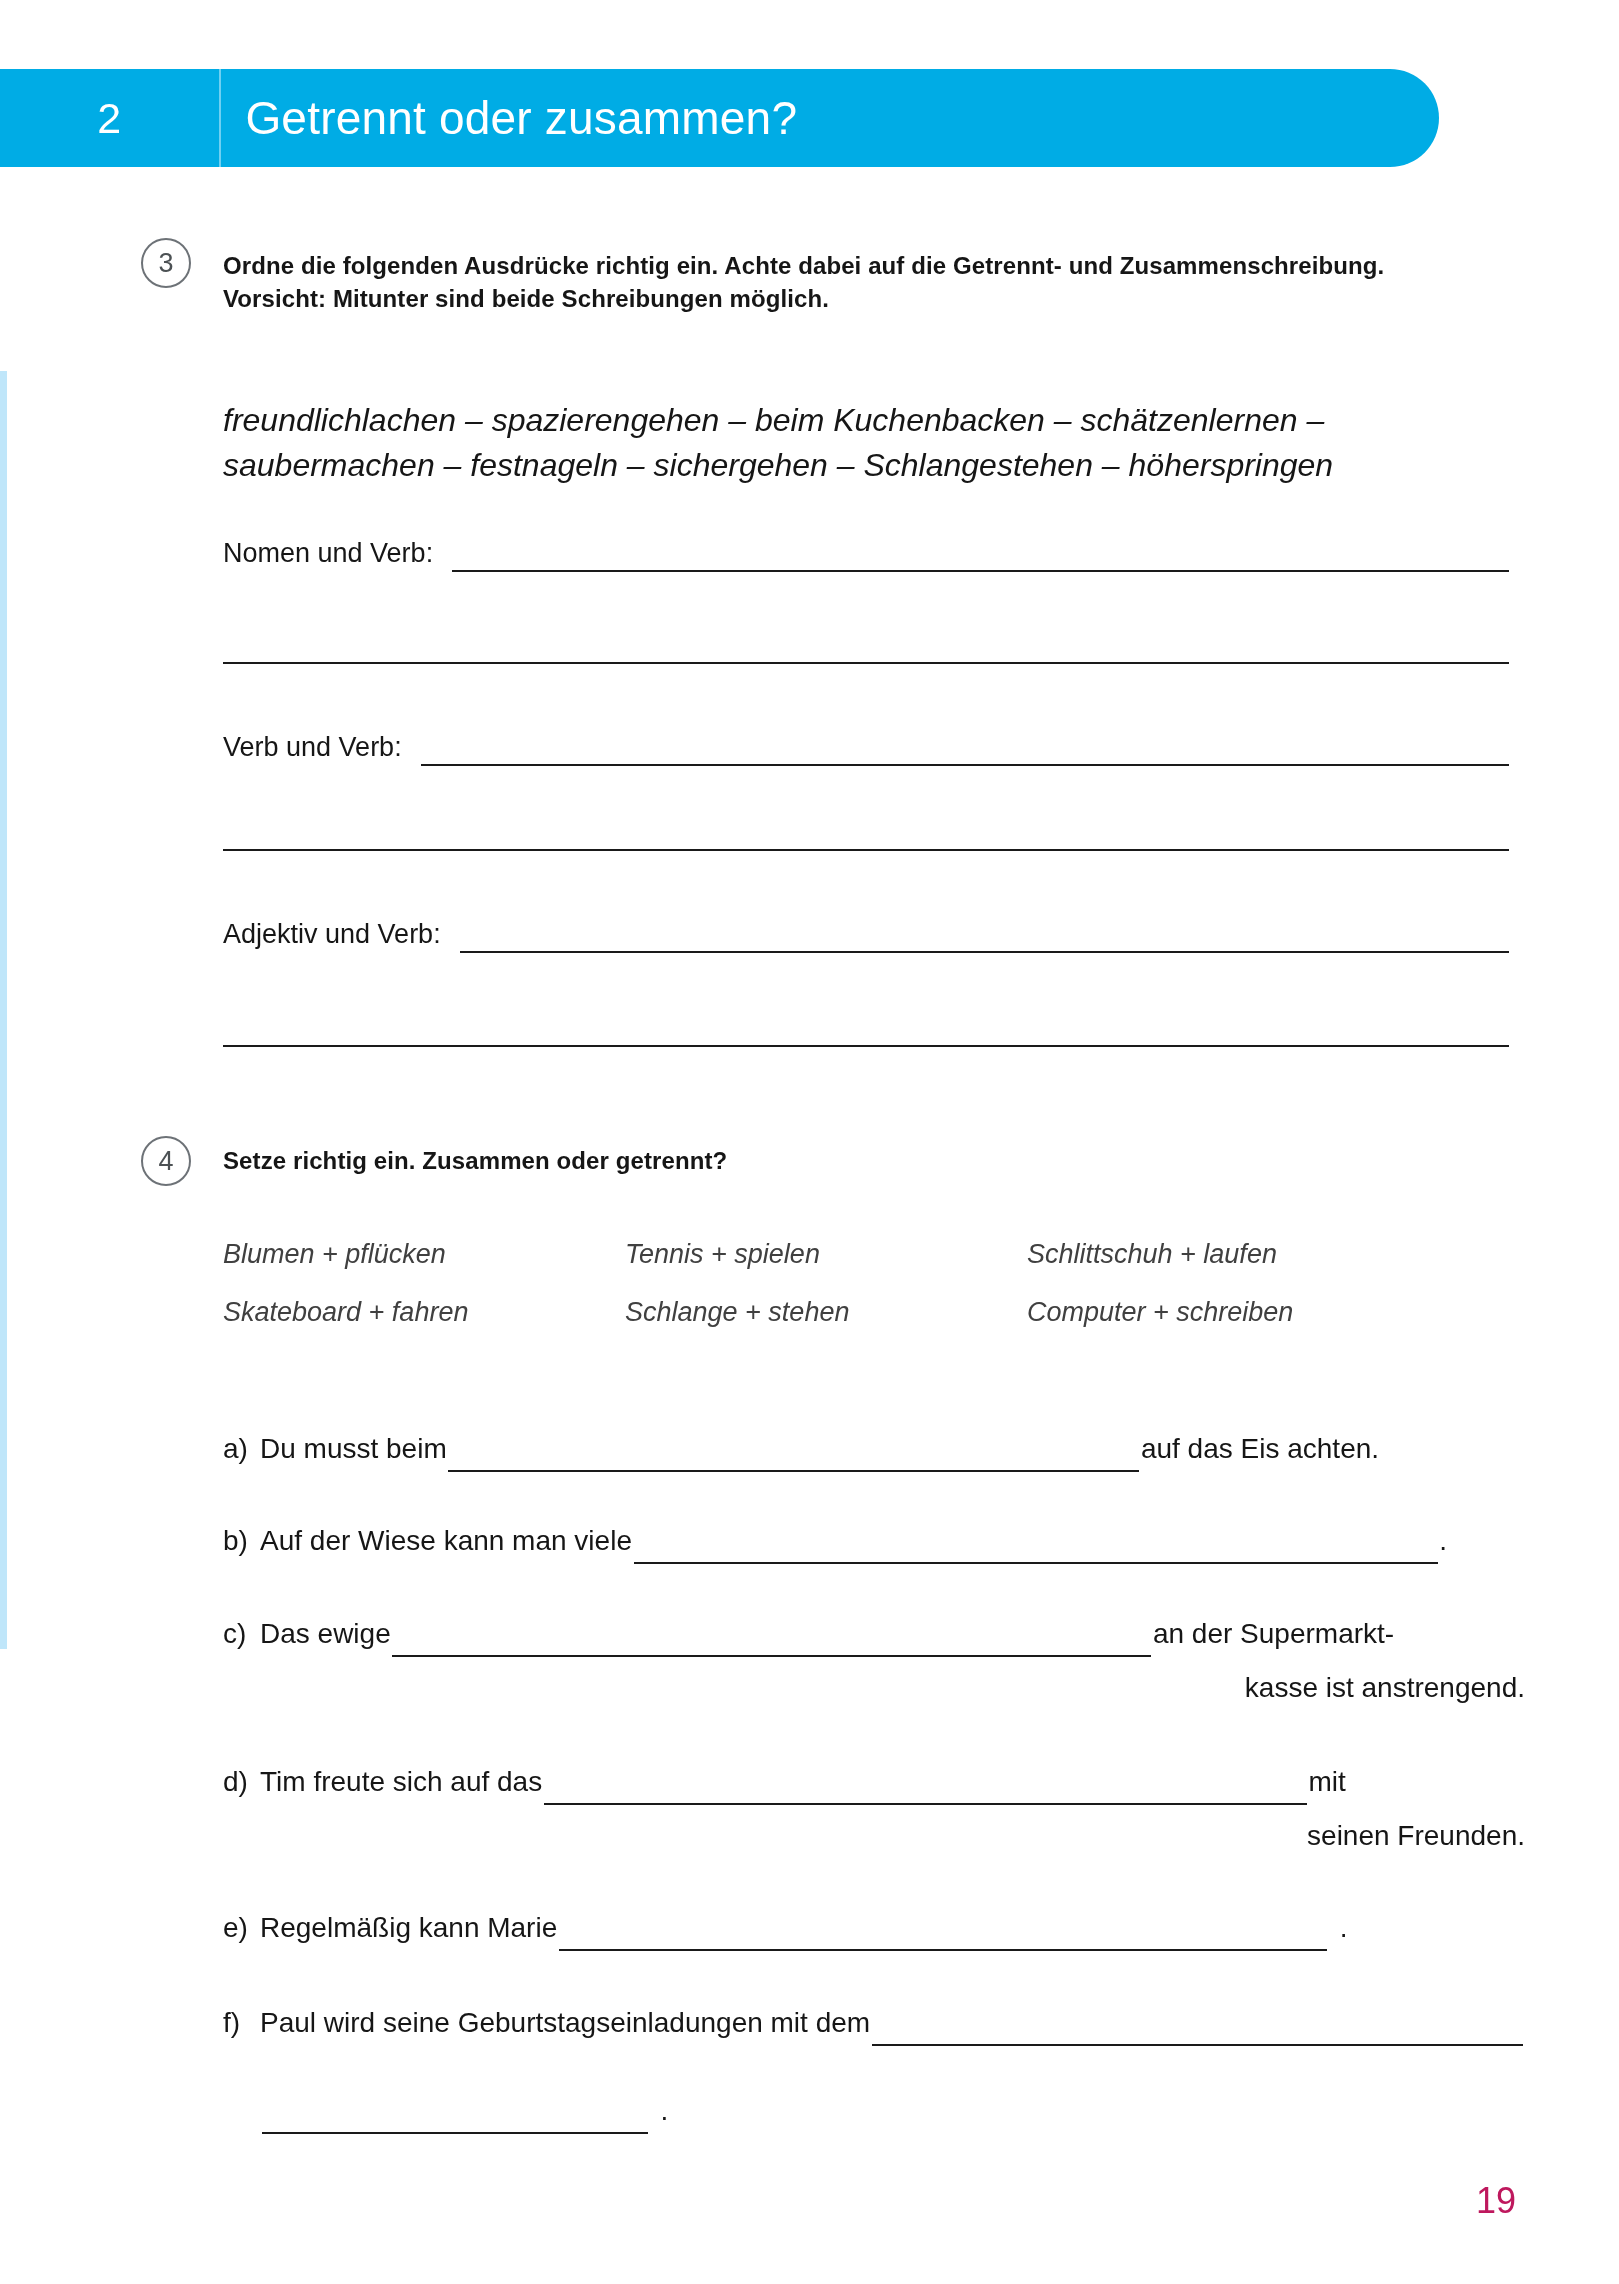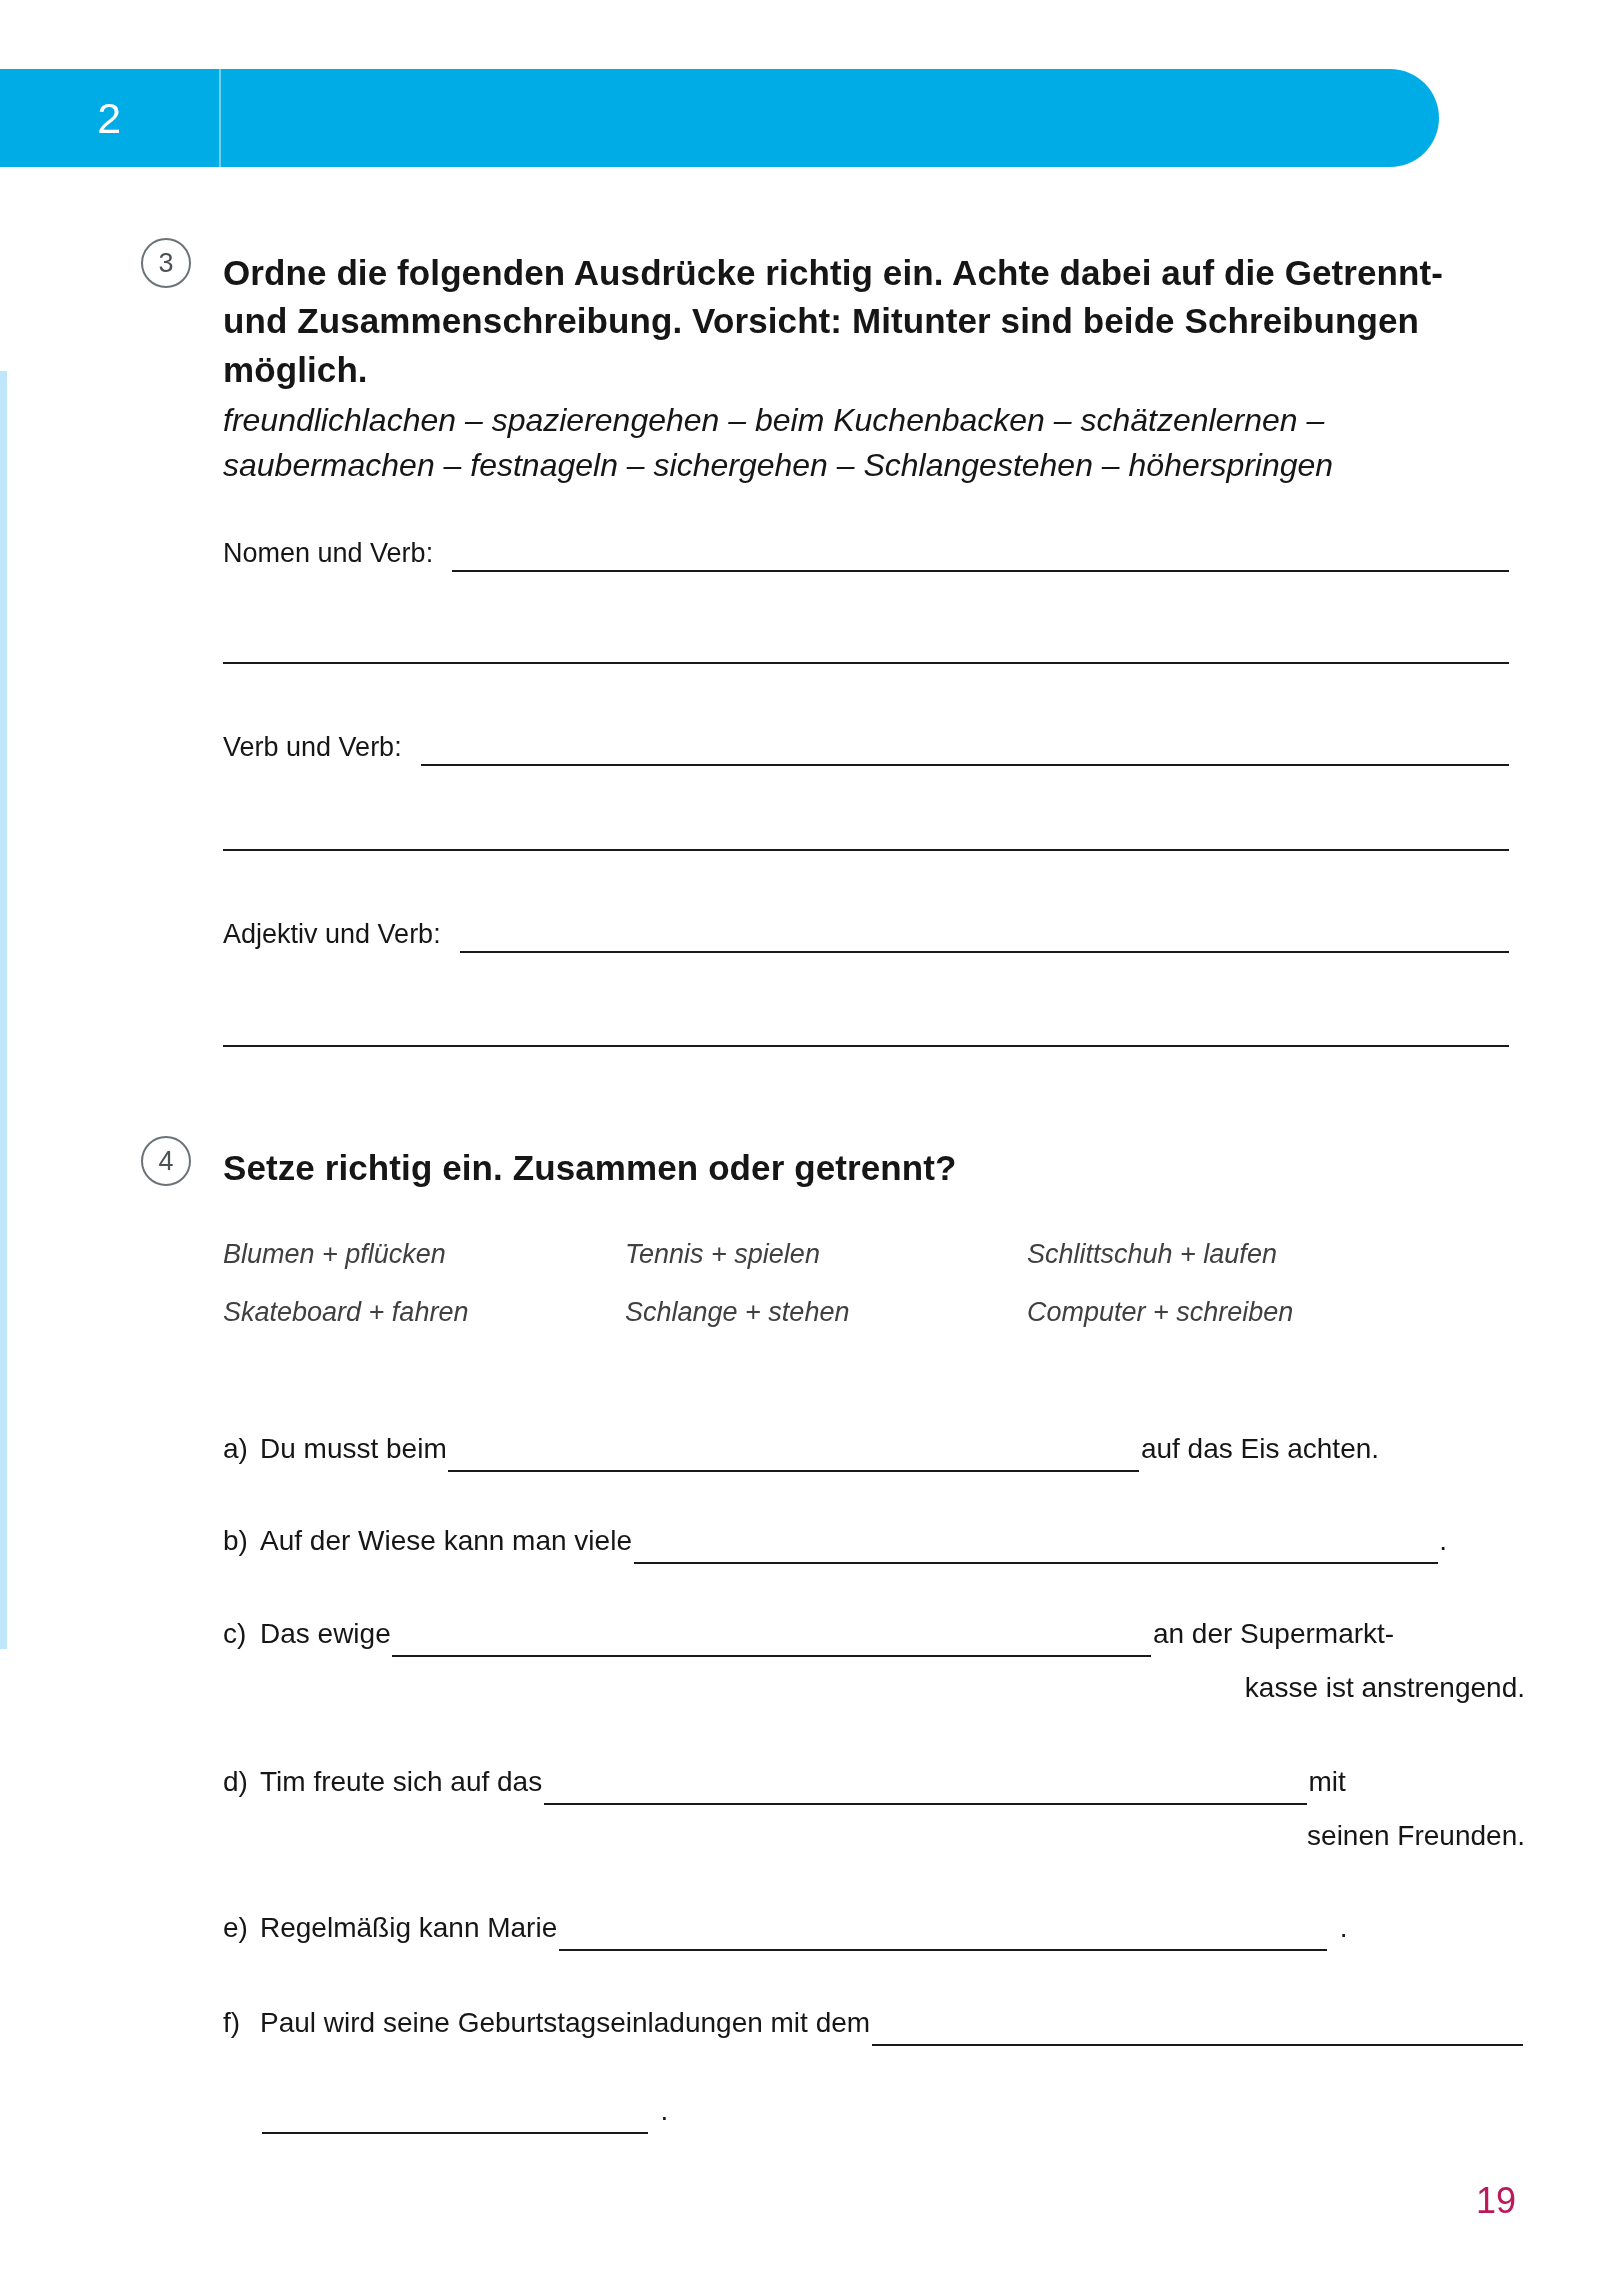--- a/index.html
+++ b/index.html
@@ -86,21 +86,21 @@
     align-items: center;
     justify-content: center;
     font-size: 27px;
     color: #4c5154;
     line-height: 1;
   }
   .ex-instruction {
     position: absolute;
     left: 223px;
     width: 1222px;
-    font-size: 35px;
+    font-size: 24px;
     font-weight: 700;
     line-height: 1.38;
     letter-spacing: 0.1px;
     color: #161616;
   }
 
   
   .word-pool {
     position: absolute;
     left: 223px;
@@ -207,20 +207,21 @@
 </head>
 <body>
 
 <div id="page">
 
   <div class="margin-bar"></div>
 
   <div class="banner">
     <div class="banner-number">2</div>
     <div class="banner-divider"></div>
+    <div class="banner-title">Getrennt oder zusammen?</div>
   </div>
 
   <div class="exercise" style="top:0;">
 
     <div class="ex-marker" style="top:238px;">
       <span>3</span>
     </div>
 
     <div class="ex-instruction" style="top:249px;">Ordne die folgenden Ausdrücke richtig ein. Achte dabei auf die Getrennt- und Zusammenschreibung. Vorsicht: Mitunter sind beide Schreibungen möglich.</div>
 

